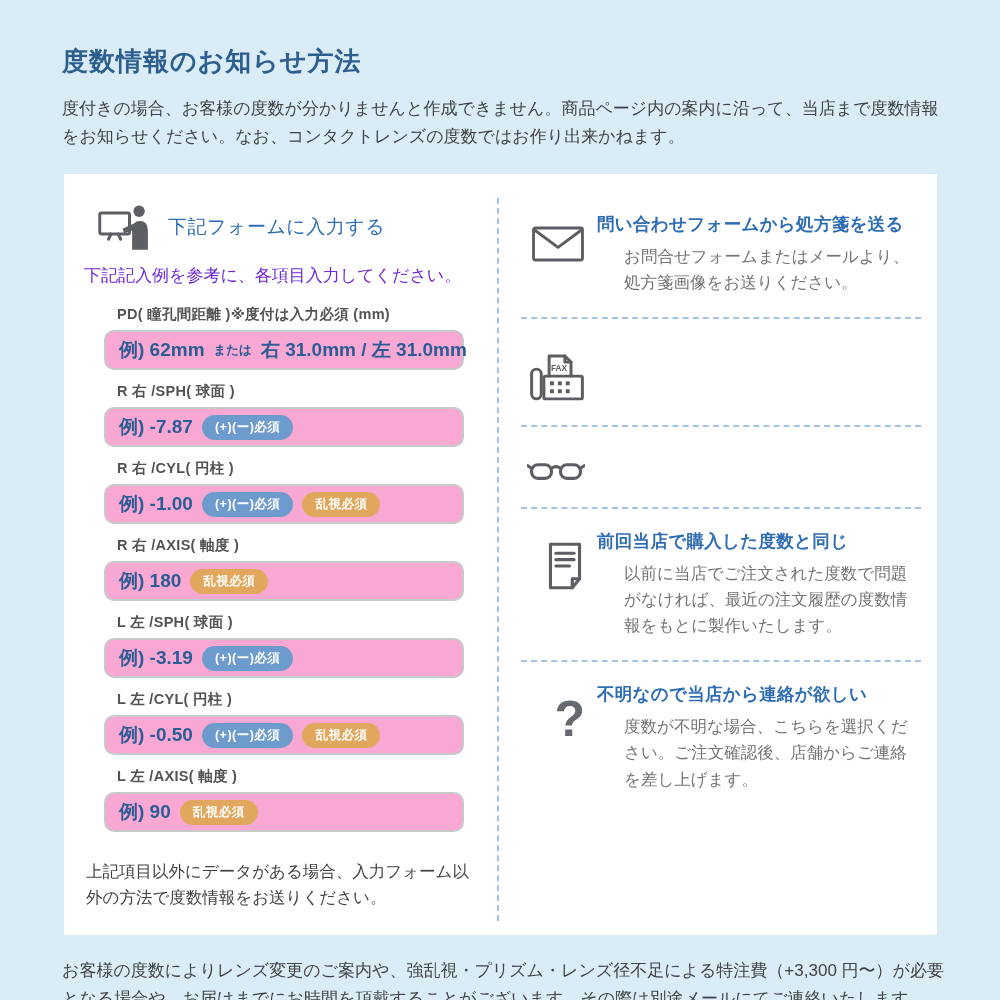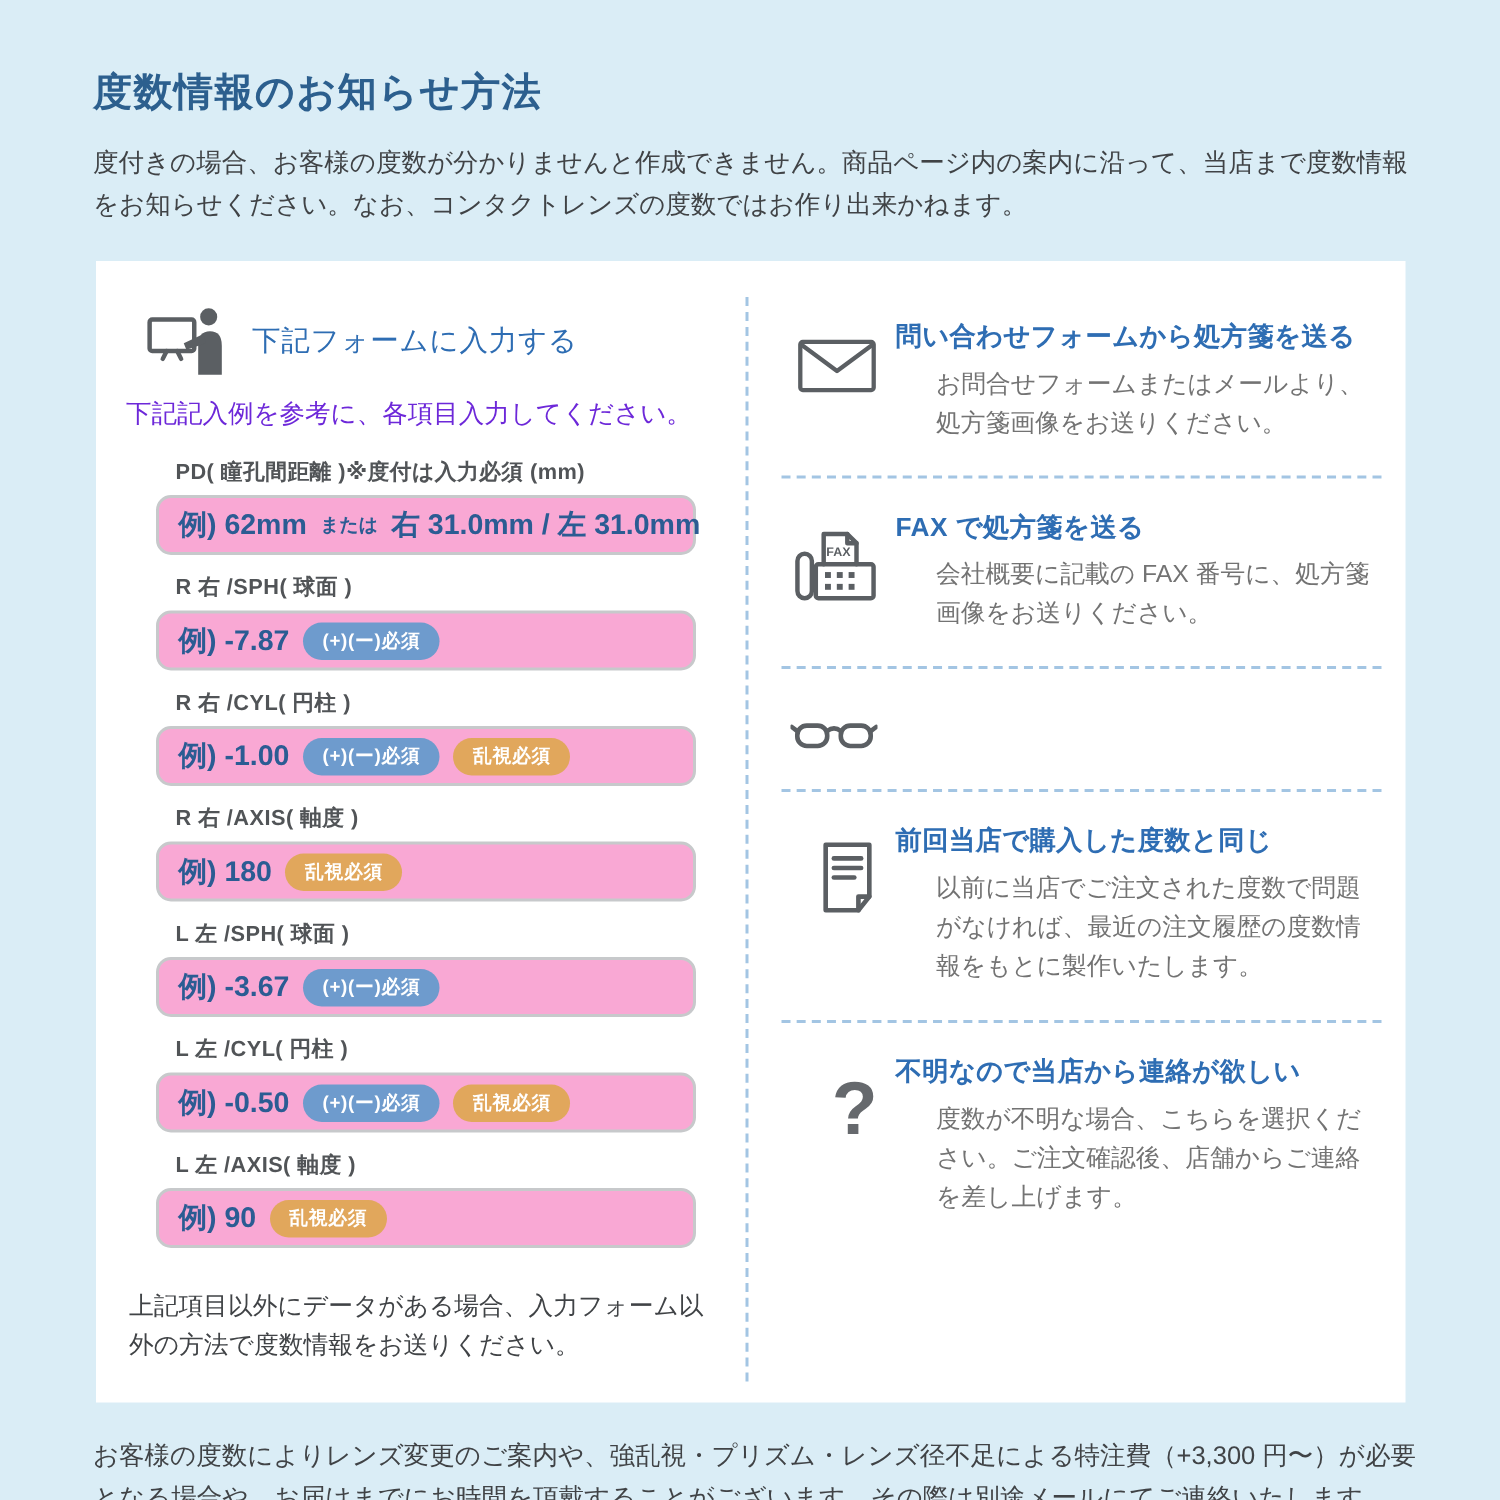--- a/index.html
+++ b/index.html
@@ -74,21 +74,21 @@
             <span class="badge" style="background: rgb(110, 155, 205);">(+)(ー)必須</span>
             <span class="badge" style="background: rgb(225, 167, 92);">乱視必須</span>
           </div>
           <div class="field-label">R 右 /AXIS( 軸度 )</div>
           <div class="field-box">
             <span class="ex">例) 180</span>
             <span class="badge" style="background: rgb(225, 167, 92);">乱視必須</span>
           </div>
           <div class="field-label">L 左 /SPH( 球面 )</div>
           <div class="field-box">
-            <span class="ex">例) -3.67</span>
+            <span class="ex">例) -3.19</span>
             <span class="badge" style="background: rgb(110, 155, 205);">(+)(ー)必須</span>
           </div>
           <div class="field-label">L 左 /CYL( 円柱 )</div>
           <div class="field-box">
             <span class="ex">例) -0.50</span>
             <span class="badge" style="background: rgb(110, 155, 205);">(+)(ー)必須</span>
             <span class="badge" style="background: rgb(225, 167, 92);">乱視必須</span>
           </div>
           <div class="field-label">L 左 /AXIS( 軸度 )</div>
           <div class="field-box">
@@ -123,24 +123,20 @@
               <g class="fl">
                 <rect x="24" y="34" width="4.5" height="4.5"></rect>
                 <rect x="33" y="34" width="4.5" height="4.5"></rect>
                 <rect x="42" y="34" width="4.5" height="4.5"></rect>
                 <rect x="24" y="43" width="4.5" height="4.5"></rect>
                 <rect x="33" y="43" width="4.5" height="4.5"></rect>
                 <rect x="42" y="43" width="4.5" height="4.5"></rect>
               </g>
             </svg>
           </div>
-          <div class="mbody">
-            <div class="mtitle">FAX で処方箋を送る</div>
-            <div class="mtext">会社概要に記載の FAX 番号に、処方箋画像をお送りください。</div>
-          </div>
         </div>
         <div class="method">
           <div class="micon">
             <svg width="58" height="26" viewBox="0 0 64 28">
               <rect class="st" x="5" y="6" width="22" height="15" rx="7"></rect>
               <rect class="st" x="37" y="6" width="22" height="15" rx="7"></rect>
               <path class="st" d="M27 10 Q32 6 37 10"></path>
               <path class="st" d="M5 10 L1 7 M59 10 L63 7"></path>
             </svg>
           </div>

